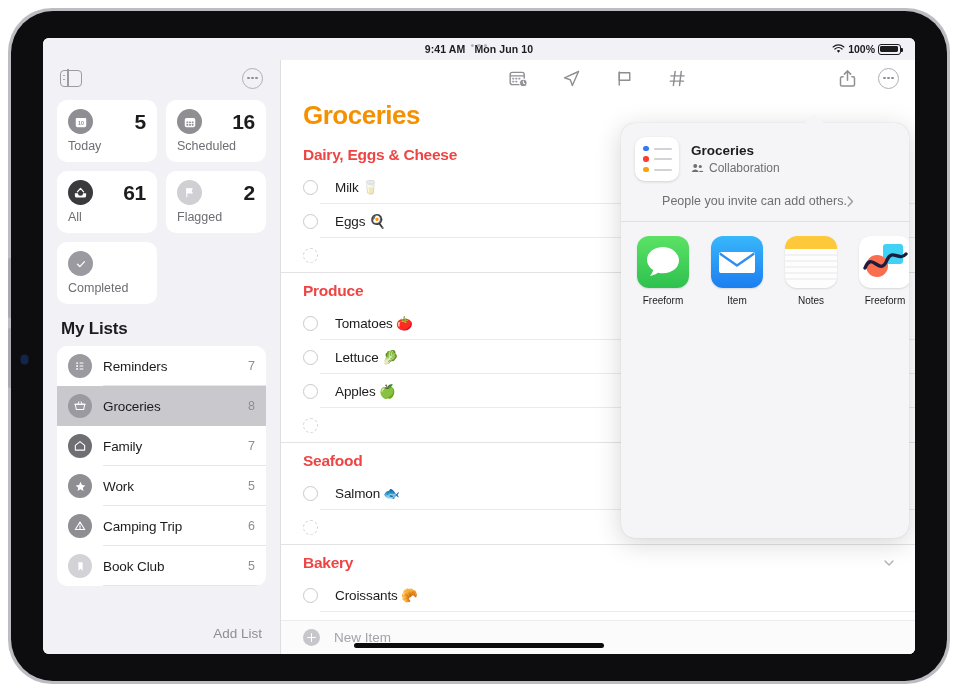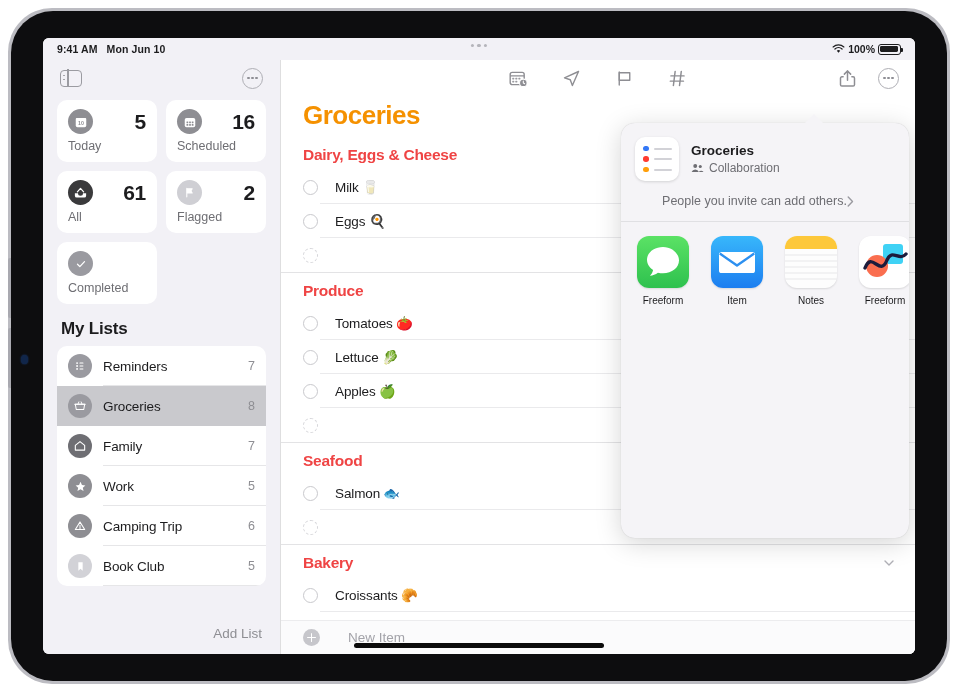--- a/index.html
+++ b/index.html
@@ -43,20 +43,21 @@
     display: flex; flex-direction: column;
   }
 
   
   #status-bar {
     height: 22px; flex: 0 0 22px;
     display: flex; align-items: center;
     background: #f2f1f6;
     position: relative;
     padding: 0 14px;
+    justify-content: center;
   }
   .status-left { display:flex; align-items:center; gap:9px; font-size: 10.5px; font-weight: 700; color:#1c1c1e; letter-spacing: .1px;}
   .status-right { position:absolute; right: 14px; top:0; height:22px; display:flex; align-items:center; gap:3px; font-size:10.5px; font-weight:700; color:#1c1c1e;}
   .wifi-ico { width:13px; height:10px; display:block; }
   .battery { width: 23px; height: 11px; border:1.3px solid #1c1c1e; border-radius:3px; position:relative; }
   .battery::after { content:""; position:absolute; right:-3.4px; top:3px; width:2px; height:4px; background:#1c1c1e; border-radius:0 1px 1px 0;}
   .battery-fill { position:absolute; left:1.2px; top:1.2px; bottom:1.2px; background:#1c1c1e; border-radius:1.4px; width:18px;}
   #multitask-dots { position:absolute; left:50%; transform:translateX(-50%); top:6px; display:flex; gap:3px;}
   #multitask-dots i { width:3.4px; height:3.4px; border-radius:50%; background:#b5b5bb; display:block;}
 
@@ -127,21 +128,21 @@
   .checkbox { width:15px; height:15px; border-radius:50%; border:1.4px solid #c9c9cd; flex:0 0 15px;}
   .checkbox.dashed { border-style:dashed; border-color:#d6d6da;}
   .item-text { font-size:13.5px; color:#1c1c1e; margin-left:17px; letter-spacing:-.1px;}
   .item-row .divider { position:absolute; left:39px; right:0; bottom:0; height:1px; background:#eaeaec;}
   .section-sep { height:1px; background:#e3e3e5; margin-left:0; }
 
   #main-footer { height:34px; display:flex; align-items:center; padding-left:22px; border-top:1px solid #ececee; background:#fbfbfc;}
   .plus-ico { width:17px; height:17px; border-radius:50%; background:#c6c6cb; position:relative; flex:0 0 17px;}
   .plus-ico::before { content:""; position:absolute; left:4px; top:7.7px; width:9px; height:1.8px; background:#fff; border-radius:1px;}
   .plus-ico::after { content:""; position:absolute; left:7.6px; top:4px; width:1.8px; height:9px; background:#fff; border-radius:1px;}
-  #newitem-text { font-size:13.5px; color:#a3a3a9; margin-left:28px; }
+  #newitem-text { font-size:13.5px; color:#a3a3a9; margin-left:14px; }
 
   
   #share-popover {
     position:absolute; left: 340px; top: 63px; width: 288px; height: 415px;
     background:#f5f4f7; border-radius:14px;
     box-shadow: 0 5px 26px rgba(0,0,0,.17), 0 0 1px rgba(0,0,0,.2);
     z-index: 20;
   }
   #popover-arrow {
     position:absolute; left: 183px; top: -9px;

